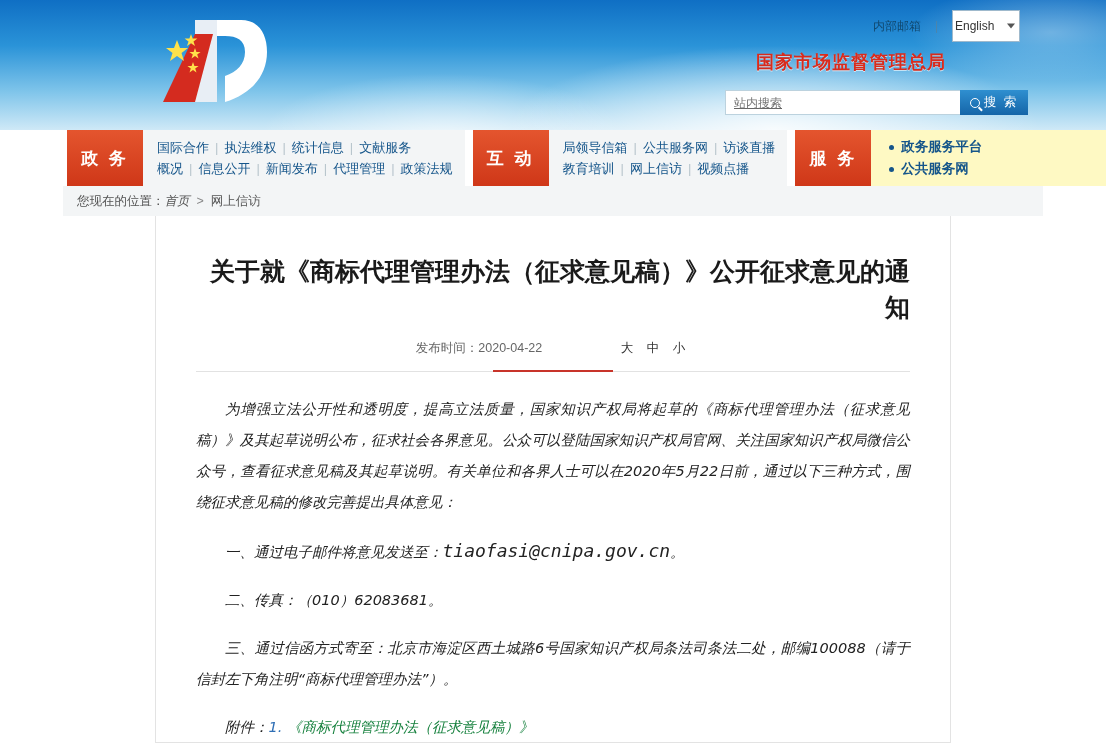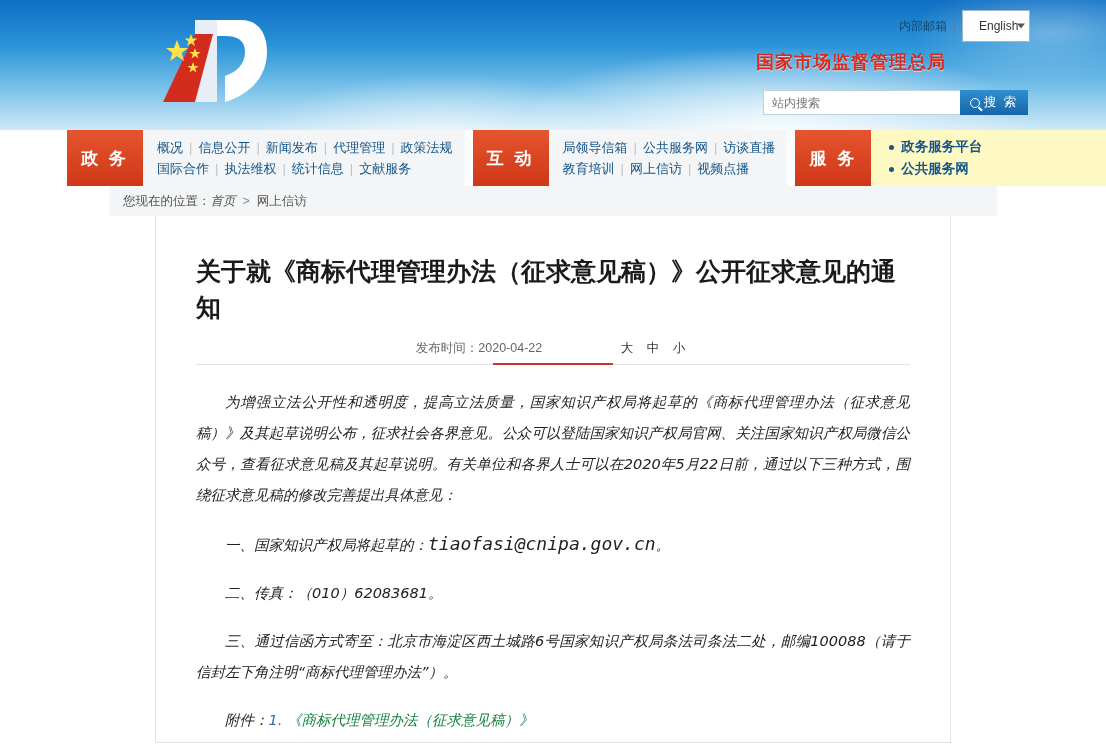--- a/index.html
+++ b/index.html
@@ -46,32 +46,32 @@
     text-shadow: 0 1px 2px rgba(0,40,80,0.35);
   }
   .logo-en {
     font-family: "Liberation Serif", serif;
     font-size: 13.5px; color: #ffffff; letter-spacing: 0.6px;
     margin-top: 6px;
   }
 
   
   .util {
-    position: absolute; right: 76px; top: 10px;
-    display: flex; align-items: center; gap: 6px;
+    position: absolute; right: 86px; top: 10px;
+    display: flex; align-items: center; gap: 14px;
     font-size: 12px; color: #0d4a7a;
   }
   .util .mail { color: #10486f; }
   .util .sep { color: #4d85ab; }
   .lang-select {
     position: relative;
     width: 68px; height: 32px;
     border: 1px solid #9fb9cc; background: #ffffff;
     font-size: 12px; color: #333;
-    display: flex; align-items: center; padding-left: 16px; text-align: center;
+    display: flex; align-items: center; padding-left: 2px; text-align: center;
   }
   .lang-select .caret {
     position: absolute; right: 4px; top: 50%; transform: translateY(-50%);
     width: 0; height: 0;
     border-left: 4px solid transparent; border-right: 4px solid transparent;
     border-top: 5px solid #555;
   }
 
   .admin-title {
     position: absolute; right: 160px; top: 50px;
@@ -80,24 +80,24 @@
     text-shadow: 0 1px 0 rgba(255,255,255,0.6);
     text-align: right;
   }
 
   
   .search-wrap {
     position: absolute; right: 78px; top: 90px;
     display: flex; height: 25px;
   }
   .search-input {
-    width: 197px; height: 25px;
+    width: 235px; height: 25px;
     border: 1px solid #bcd2de; border-right: none;
     background: #fff; padding: 0 8px;
-    font-size: 12px; color: #666; outline: none;
+    font-size: 12px; color: #666; outline: none; text-decoration: underline;
   }
   .search-btn {
     width: 68px; height: 25px;
     background: linear-gradient(180deg,#2f8fd0,#1565a8);
     color: #fff; font-size: 12.5px;
     display: flex; align-items: center; justify-content: center; gap: 4px;
     border: none; cursor: pointer; letter-spacing: 2px;
   }
   .mag {
     width: 10px; height: 10px; border: 1.6px solid #fff; border-radius: 50%;
@@ -142,52 +142,52 @@
     font-weight: bold;
   }
   .nav-serv .row { line-height: 22px; }
   .nav-serv .dot {
     display: inline-block; width: 5px; height: 5px; border-radius: 50%;
     background: #15558a; margin-right: 7px; vertical-align: middle;
   }
 
   
   .crumb-wrap {
-    width: 1106px; padding: 0 109px;
+    width: 1106px; padding: 0 63px;
   }
   .crumb {
     height: 30px; background: #f3f5f6;
     display: flex; align-items: center;
     font-size: 12.5px; color: #555; padding-left: 14px;
   }
   .crumb a { color: #555; text-decoration: none; font-style: italic; }
   .crumb .arrow { margin: 0 7px; color: #888; }
 
   
   .article-wrap {
     width: 1106px; padding: 0 155px;
   }
   .article {
     border: 1px solid #e3e3e3; border-top: none;
     background: #fff;
     padding: 30px 40px 0 40px;
     height: 527px;
   }
   .art-title {
-    text-align: left;
+    text-align: right;
     font-family: "DejaVu Sans", sans-serif;
     font-size: 25px; font-weight: bold; color: #1a1a1a;
     line-height: 36px;
     padding: 8px 0 14px 0;
   }
   .art-meta {
     position: relative;
     text-align: center;
     font-size: 12.5px; color: #666;
-    padding-bottom: 7px;
+    padding-bottom: 14px;
     border-bottom: 1px solid #e2e2e2;
   }
   .art-meta .pub { margin-right: 70px; }
   .art-meta .sizes span { margin: 0 5px; color: #333; cursor: pointer; }
   .meta-accent {
     position: absolute; left: 50%; bottom: -1px; transform: translateX(-50%);
     width: 120px; height: 2px; background: #c8342a;
   }
   .art-body {
     padding-top: 22px;
@@ -245,24 +245,24 @@
 
     </div>
   </div>
 
   <div class="nav">
 
     <div class="nav-block">
       <div class="nav-tag tag-red">政 务</div>
       <div class="nav-links">
         <div class="row">
+          <a>国际合作</a><span class="bar">|</span><a>执法维权</a><span class="bar">|</span><a>统计信息</a><span class="bar">|</span><a>文献服务</a>
+        </div>
+        <div class="row">
           <a>概况</a><span class="bar">|</span><a>信息公开</a><span class="bar">|</span><a>新闻发布</a><span class="bar">|</span><a>代理管理</a><span class="bar">|</span><a>政策法规</a>
-        </div>
-        <div class="row">
-          <a>国际合作</a><span class="bar">|</span><a>执法维权</a><span class="bar">|</span><a>统计信息</a><span class="bar">|</span><a>文献服务</a>
         </div>
       </div>
     </div>
 
     <div class="nav-block">
       <div class="nav-tag tag-red">互 动</div>
       <div class="nav-links">
         <div class="row">
           <a>局领导信箱</a><span class="bar">|</span><a>公共服务网</a><span class="bar">|</span><a>访谈直播</a>
         </div>
@@ -308,21 +308,21 @@
           <span>小</span>
         </span>
         <span class="meta-accent"></span>
       </div>
 
       <div class="art-body">
 
         <p>为增强立法公开性和透明度，提高立法质量，国家知识产权局将起草的《商标代理管理办法（征求意见稿）》及其起草说明公布，征求社会各界意见。公众可以登陆国家知识产权局官网、关注国家知识产权局微信公众号，查看征求意见稿及其起草说明。有关单位和各界人士可以在2020年5月22日前，通过以下三种方式，围绕征求意见稿的修改完善提出具体意见：</p>
 
         <p>
-          <span>一、国家知识产权局将起草的：</span><span class="mono">tiaofasi@cnipa.gov.cn</span><span>。</span>
+          <span>一、通过电子邮件将意见发送至：</span><span class="mono">tiaofasi@cnipa.gov.cn</span><span>。</span>
         </p>
 
         <p>二、传真：（010）62083681。</p>
 
         <p>三、通过信函方式寄至：北京市海淀区西土城路6号国家知识产权局条法司条法二处，邮编100088（请于信封左下角注明“商标代理管理办法”）。</p>
 
         <p class="attach">
           <span>附件：</span><span class="num">1.</span>
           <a>《商标代理管理办法（征求意见稿）》</a>
         </p>

